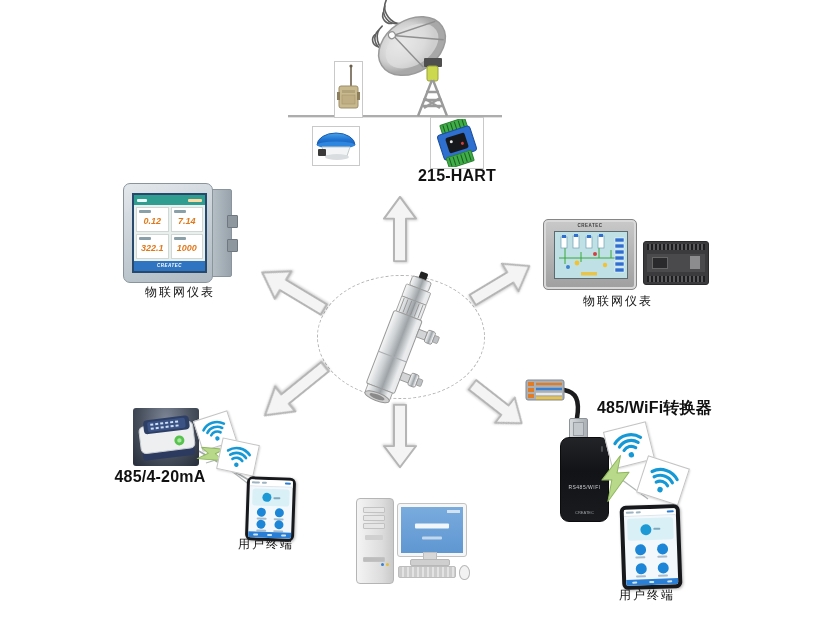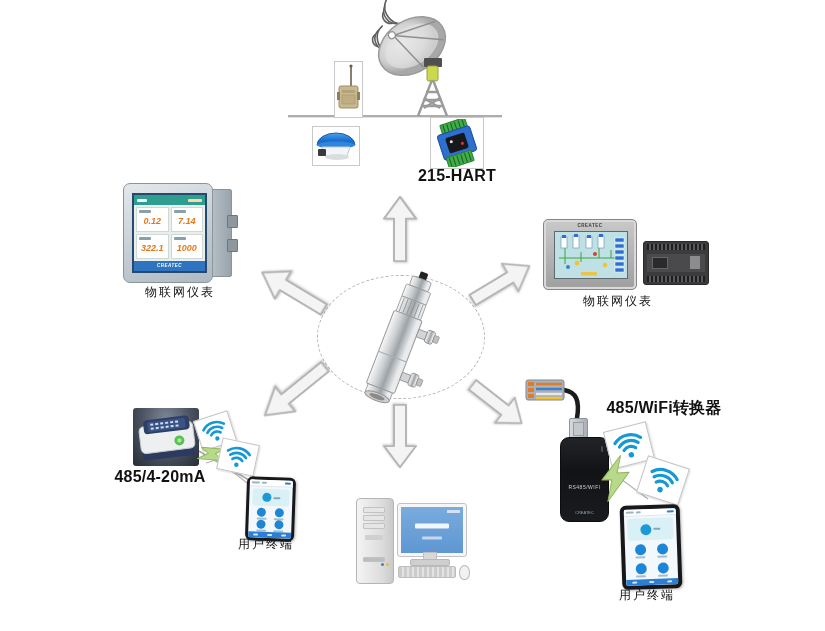--- a/index.html
+++ b/index.html
@@ -473,21 +473,21 @@
       </g>
   </svg>
   <div class="usb-plug" style="left:569px;top:418px;width:17px;height:20px;z-index:2;">
       <i></i>
     </div>
   <div class="dongle" style="left:560px;top:437px;width:47px;height:83px;z-index:2;">
     <div class="led"></div>
     <div class="txt">RS485/WIFI</div>
     <div class="brand">CREATEC</div>
   </div>
-  <div class="lbl-en" style="left:597px;top:398px;width:134px;text-align:center;">485/WiFi转换器</div>
+  <div class="lbl-en" style="left:597px;top:398px;width:134px;text-align:left;">485/WiFi转换器</div>
 
   <div class="wifi-card" style="left:607px;top:426px;width:42px;height:37px;transform:rotate(-14deg);z-index:3;">
     <svg viewBox="0 0 40 36" width="32" height="29">
         <circle class="wf-dot" cx="20" cy="30" r="3.4"></circle>
       <path class="wf-arc" d="M12.5 22.5 a10.5 10.5 0 0 1 15 0"></path>
         <path class="wf-arc" d="M8 17 a17 17 0 0 1 24 0"></path>
         <path class="wf-arc" d="M3.5 11.5 a23.5 23.5 0 0 1 33 0"></path>
       </svg>
   </div>
   <svg class="abs" style="left:600px;top:456px;width:34px;height:48px;z-index:3;transform:rotate(-8deg);">

